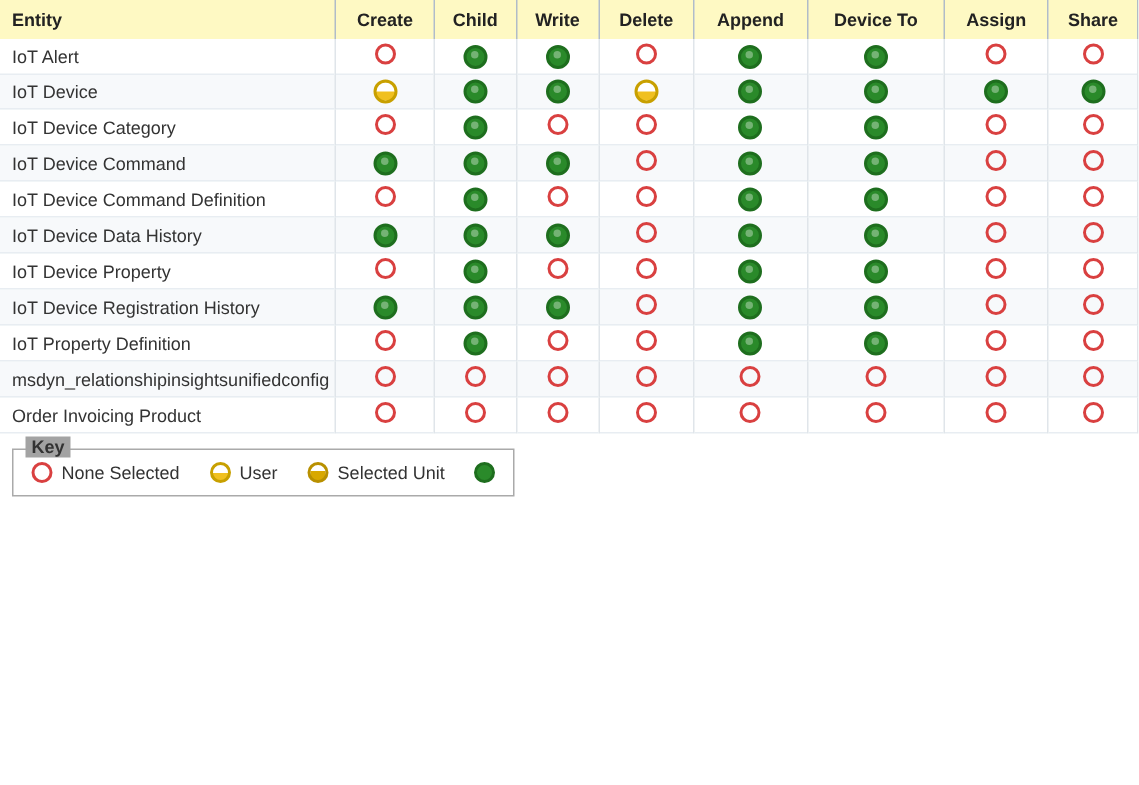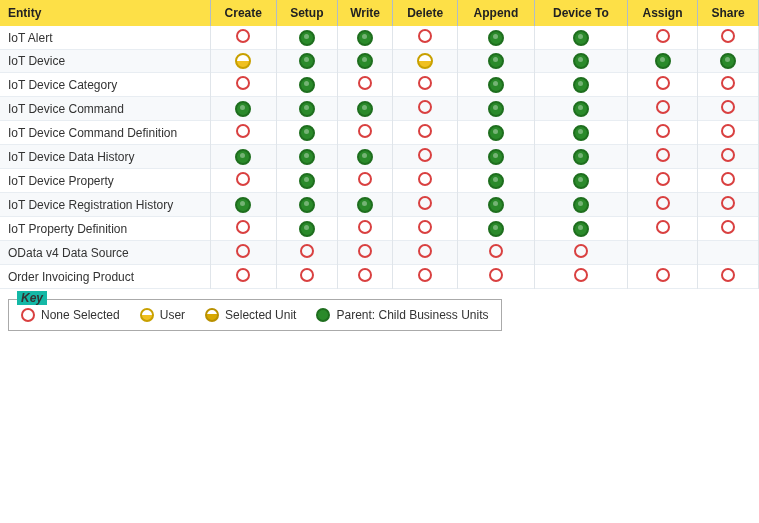--- a/index.html
+++ b/index.html
@@ -13,21 +13,21 @@
       width: 759px;
       min-height: 523px;
       background: #fff;
       padding: 0;
     }
     table {
       width: 100%;
       border-collapse: collapse;
     }
     thead tr {
-      background: #fde047;
+      background: #fef9c3;
     }
     thead th {
       padding: 6px 4px;
       text-align: center;
       font-weight: 600;
       font-size: 12px;
       border-right: 1px solid #b0bcc8;
       color: #222;
     }
     thead th:first-child {
@@ -60,26 +60,25 @@
       padding: 8px 12px;
       display: inline-flex;
       align-items: center;
       gap: 20px;
       position: relative;
     }
     .key-title {
       position: absolute;
       top: -9px;
       left: 8px;
-      background: #14b8a6;
+      background: #a3a3a3;
       padding: 0 4px;
       font-size: 12px;
       font-weight: 600;
       color: #333;
-      font-style: italic;
     }
     .key-item {
       display: flex;
       align-items: center;
       gap: 6px;
       font-size: 12px;
       color: #333;
     }
 
     
@@ -87,21 +86,21 @@
   </style>
 </head>
 <body>
 
 <div class="container">
   <table>
     <thead>
       <tr>
       <th>Entity</th>
           <th>Create</th>
-          <th>Setup</th>
+          <th>Child</th>
           <th>Write</th>
           <th>Delete</th>
           <th>Append</th>
           <th>Device To</th>
           <th>Assign</th>
           <th>Share</th>
         </tr>
     </thead>
     <tbody id="table-body">
     <tr>
@@ -197,29 +196,29 @@
           <td><span class="c-none"></span></td>
           <td><span style="display:inline-block;width:16px;height:16px;border-radius:50%;border:2px solid #1e6e1e;background:#2a8a2a;vertical-align:middle;position:relative;"><span style="position:absolute;top:2px;left:3px;width:5px;height:5px;background:rgba(255,255,255,0.35);border-radius:50%;"></span></span></td>
           <td><span class="c-none"></span></td>
           <td><span class="c-none"></span></td>
           <td><span style="display:inline-block;width:16px;height:16px;border-radius:50%;border:2px solid #1e6e1e;background:#2a8a2a;vertical-align:middle;position:relative;"><span style="position:absolute;top:2px;left:3px;width:5px;height:5px;background:rgba(255,255,255,0.35);border-radius:50%;"></span></span></td>
           <td><span style="display:inline-block;width:16px;height:16px;border-radius:50%;border:2px solid #1e6e1e;background:#2a8a2a;vertical-align:middle;position:relative;"><span style="position:absolute;top:2px;left:3px;width:5px;height:5px;background:rgba(255,255,255,0.35);border-radius:50%;"></span></span></td>
           <td><span class="c-none"></span></td>
           <td><span class="c-none"></span></td>
         </tr>
         <tr>
-          <td>OData v4 Data Source</td>
-          <td><span class="c-none"></span></td>
-          <td><span class="c-none"></span></td>
-          <td><span class="c-none"></span></td>
-          <td><span class="c-none"></span></td>
-          <td><span class="c-none"></span></td>
-          <td><span class="c-none"></span></td>
-          <td></td>
-          <td></td>
+          <td>msdyn_relationshipinsightsunifiedconfig</td>
+          <td><span class="c-none"></span></td>
+          <td><span class="c-none"></span></td>
+          <td><span class="c-none"></span></td>
+          <td><span class="c-none"></span></td>
+          <td><span class="c-none"></span></td>
+          <td><span class="c-none"></span></td>
+          <td><span class="c-none"></span></td>
+          <td><span class="c-none"></span></td>
         </tr>
         <tr>
           <td>Order Invoicing Product</td>
           <td><span class="c-none"></span></td>
           <td><span class="c-none"></span></td>
           <td><span class="c-none"></span></td>
           <td><span class="c-none"></span></td>
           <td><span class="c-none"></span></td>
           <td><span class="c-none"></span></td>
           <td><span class="c-none"></span></td>
@@ -237,16 +236,15 @@
       <div class="key-item">
         <span style="display:inline-block;width:14px;height:14px;border-radius:50%;border:2px solid #c8a000;background:linear-gradient(to bottom,#fff 50%,#f0c020 50%);"></span>
         <span>User</span>
       </div>
       <div class="key-item">
         <span style="display:inline-block;width:14px;height:14px;border-radius:50%;border:2px solid #b89000;background:linear-gradient(to bottom,#fff 40%,#d8a800 40%);"></span>
         <span>Selected Unit</span>
       </div>
       <div class="key-item">
         <span style="display:inline-block;width:14px;height:14px;border-radius:50%;border:2px solid #1e6e1e;background:#2a8a2a;"></span>
-        <span>Parent: Child Business Units</span>
       </div>
     </div>
 </div>
 
 </body></html>

